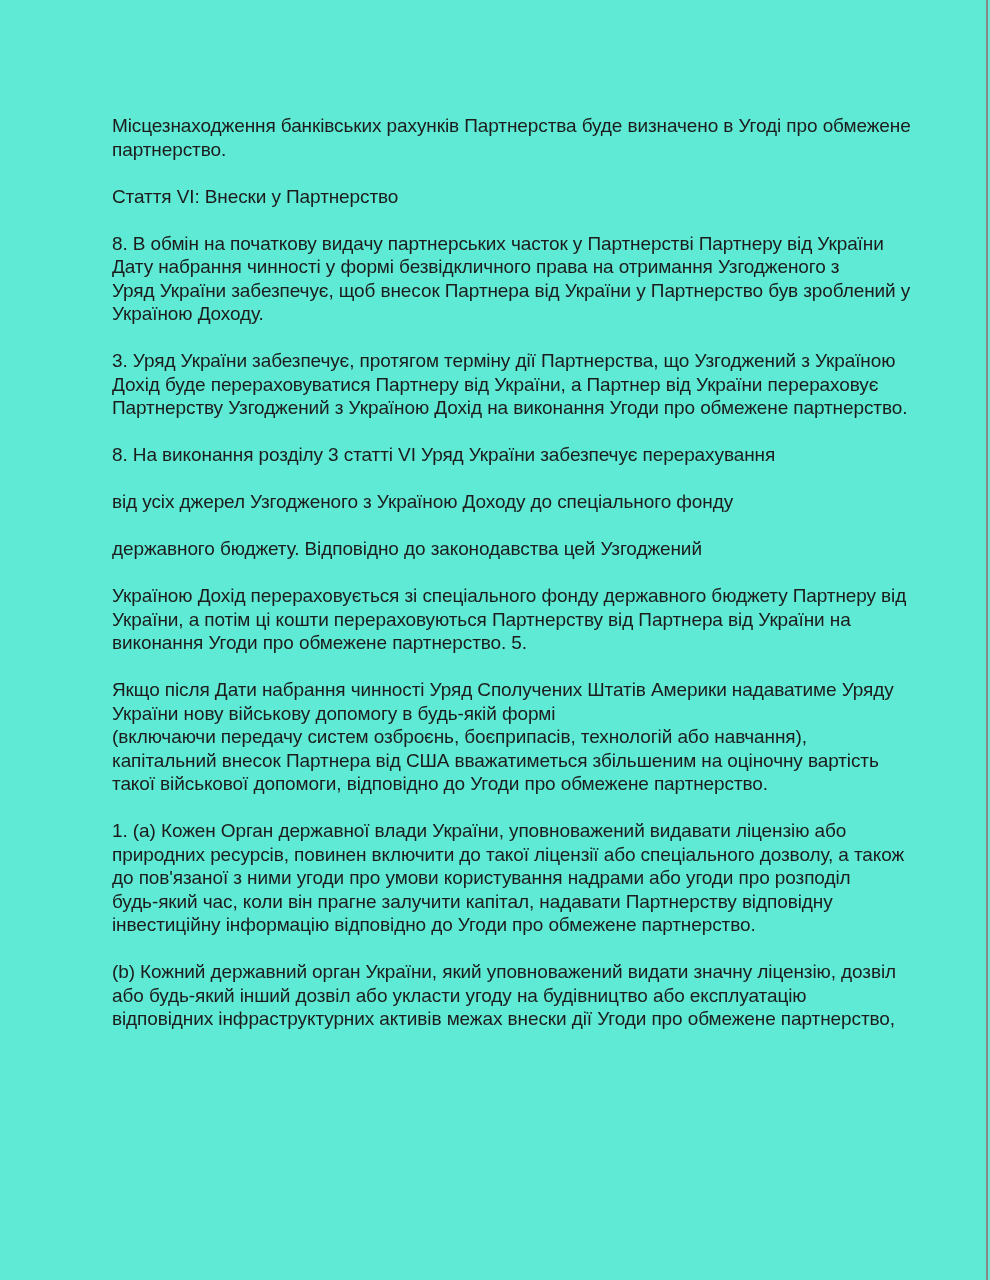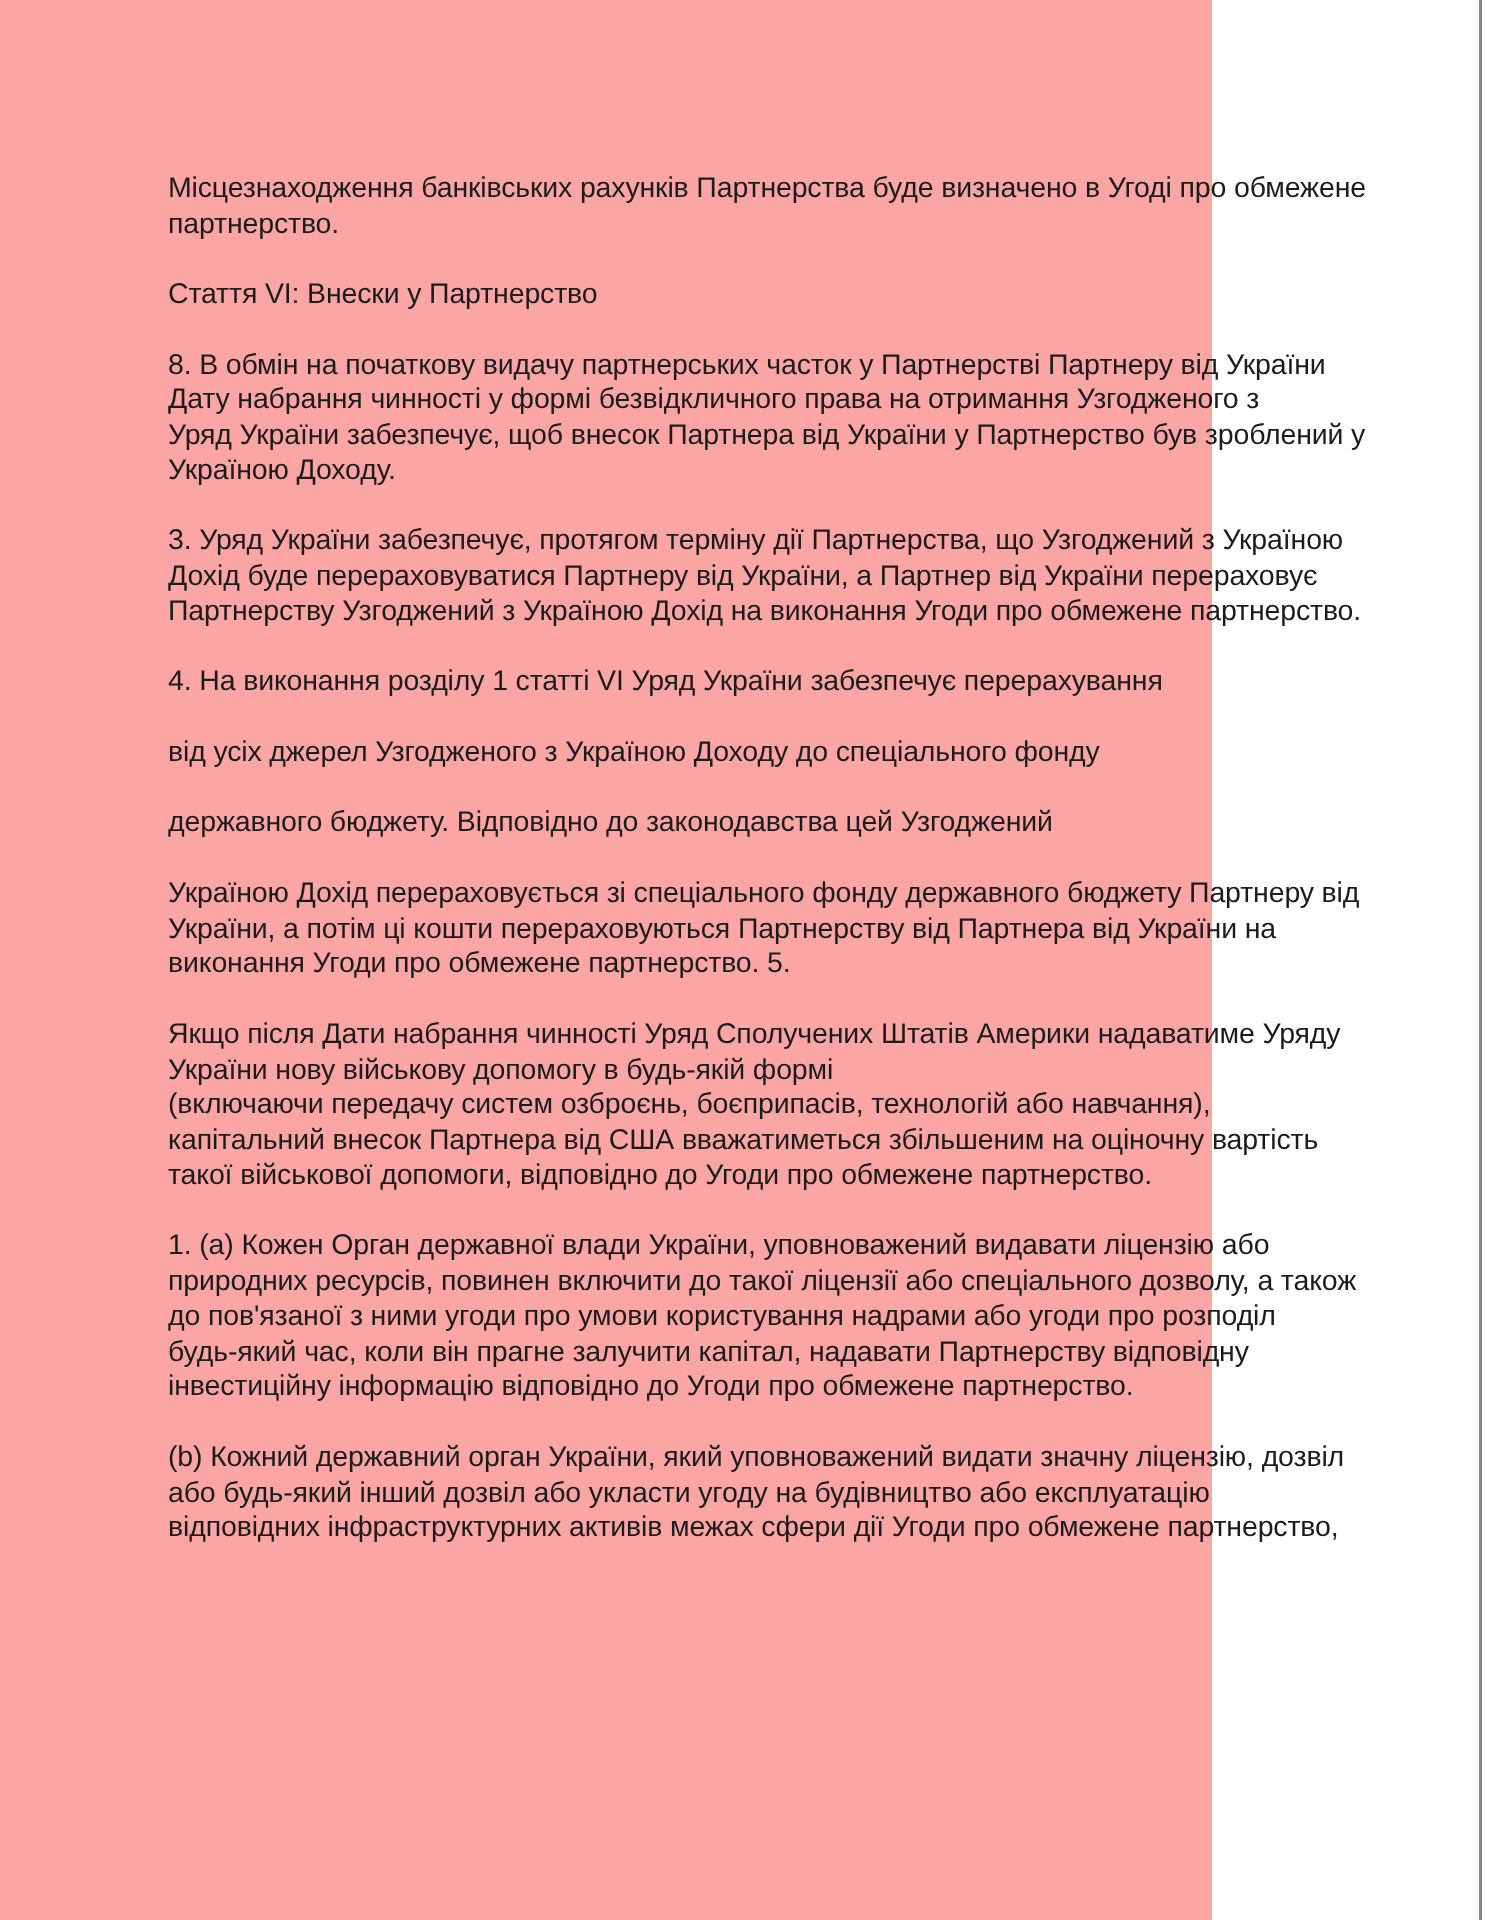--- a/index.html
+++ b/index.html
@@ -10,25 +10,25 @@
     width: 990px;
     height: 1280px;
     background: #ffffff;
     overflow: hidden;
     position: relative;
     font-family: "Liberation Sans", "DejaVu Sans", sans-serif;
   }
   .page {
     position: absolute;
     top: 0; left: 0;
-    width: 808px;
+    width: 990px;
     height: 1280px;
     box-sizing: border-box;
     padding: 114px 90px 0 112px;
-    background: #fca5a5;
+    background: #5eead4;
   }
   .doc-body p {
     margin: 0 0 23.5px 0;
     padding: 0;
     font-size: 19px;
     line-height: 23.5px;
     color: #1c1c1c;
     font-weight: 400;
   }
   .doc-body .ln {
@@ -61,21 +61,21 @@
         <span class="ln">Дату набрання чинності у формі безвідкличного права на отримання Узгодженого з</span>
         <span class="ln">Уряд України забезпечує, щоб внесок Партнера від України у Партнерство був зроблений у</span>
         <span class="ln">Україною Доходу.</span>
       </p>
       <p>
         <span class="ln">3. Уряд України забезпечує, протягом терміну дії Партнерства, що Узгоджений з Україною</span>
         <span class="ln">Дохід буде перераховуватися Партнеру від України, а Партнер від України перераховує</span>
         <span class="ln">Партнерству Узгоджений з Україною Дохід на виконання Угоди про обмежене партнерство.</span>
       </p>
       <p>
-        <span class="ln">4. На виконання розділу 1 статті VI Уряд України забезпечує перерахування</span>
+        <span class="ln">8. На виконання розділу 3 статті VI Уряд України забезпечує перерахування</span>
       </p>
       <p>
         <span class="ln">від усіх джерел Узгодженого з Україною Доходу до спеціального фонду</span>
       </p>
       <p>
         <span class="ln">державного бюджету. Відповідно до законодавства цей Узгоджений</span>
       </p>
       <p>
         <span class="ln">Україною Дохід перераховується зі спеціального фонду державного бюджету Партнеру від</span>
         <span class="ln">України, а потім ці кошти перераховуються Партнерству від Партнера від України на</span>
@@ -91,17 +91,17 @@
       <p>
         <span class="ln">1. (a) Кожен Орган державної влади України, уповноважений видавати ліцензію або</span>
         <span class="ln">природних ресурсів, повинен включити до такої ліцензії або спеціального дозволу, а також</span>
         <span class="ln">до пов'язаної з ними угоди про умови користування надрами або угоди про розподіл</span>
         <span class="ln">будь-який час, коли він прагне залучити капітал, надавати Партнерству відповідну</span>
         <span class="ln">інвестиційну інформацію відповідно до Угоди про обмежене партнерство.</span>
       </p>
       <p>
         <span class="ln">(b) Кожний державний орган України, який уповноважений видати значну ліцензію, дозвіл</span>
         <span class="ln">або будь-який інший дозвіл або укласти угоду на будівництво або експлуатацію</span>
-        <span class="ln">відповідних інфраструктурних активів межах сфери дії Угоди про обмежене партнерство,</span>
+        <span class="ln">відповідних інфраструктурних активів межах внески дії Угоди про обмежене партнерство,</span>
       </p>
     </div>
 </div>
 <div class="right-edge-line" style="background: rgb(135, 135, 135);"></div>
 
 </body></html>

